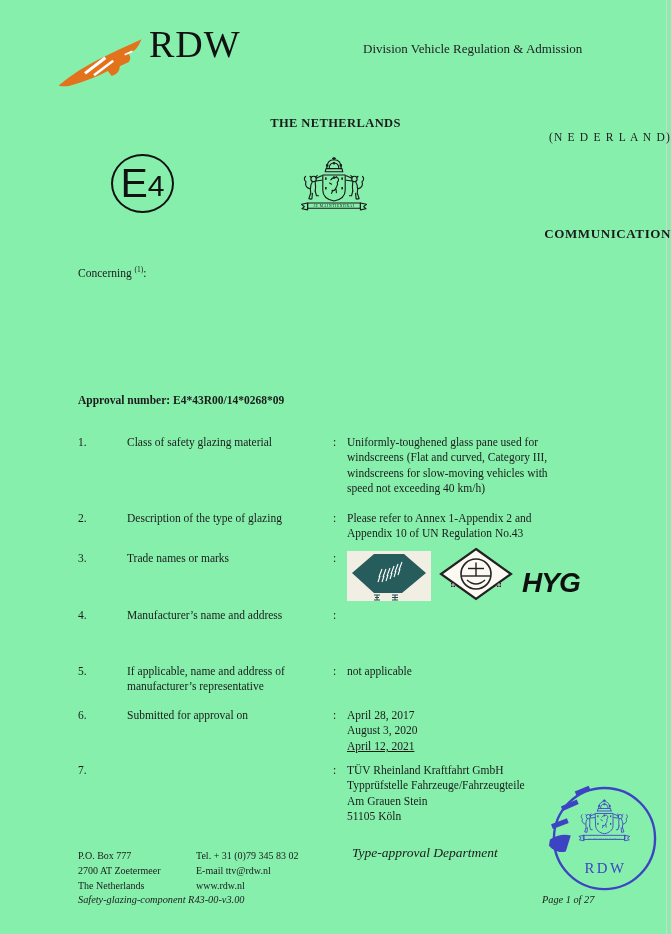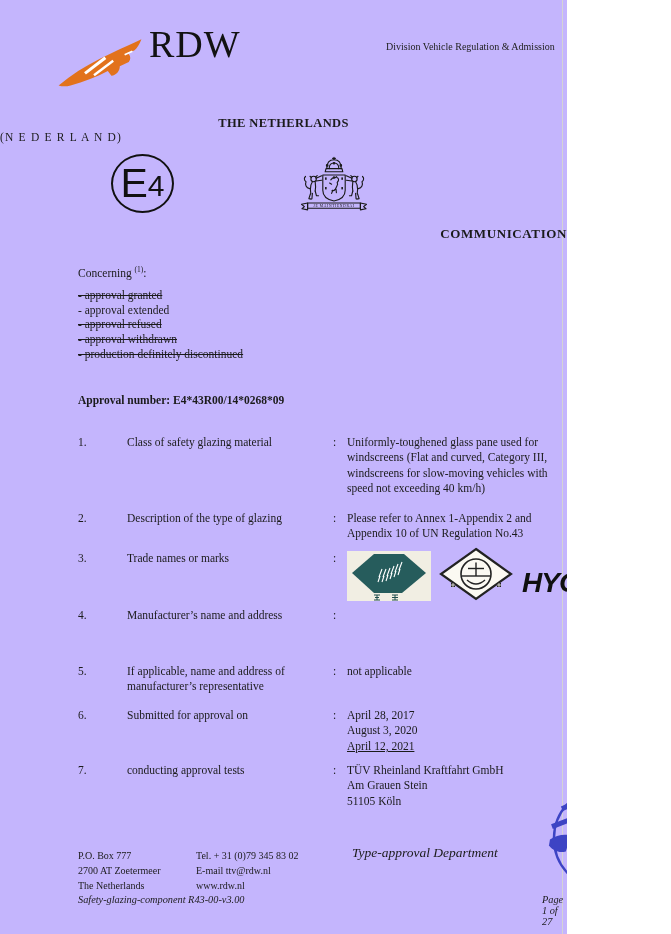--- a/index.html
+++ b/index.html
@@ -1,32 +1,32 @@
 <!DOCTYPE html>
 <html><head>
 <meta charset="utf-8">
 <style>
   * { margin:0; padding:0; box-sizing:border-box; }
   html,body { background:#ffffff; }
   body { width:671px; height:934px; }
   .page {
-    position:relative; width:567px; height:934px; background:#c4b5fd;
+    position:relative; width:671px; height:934px; background:#86efac;
     font-family:"Liberation Serif", serif; color:#1b1b1b; overflow:hidden;
   }
   .abs { position:absolute; }
   .edge-line { position:absolute; top:0; bottom:0; right:4px; width:1px; background:#d4d4d4; }
 
   
   .feather-logo { left:54px; top:35px; width:92px; height:60px; }
   .brand-text { left:149px; top:22px; font-size:38px; letter-spacing:1px; color:#121212; }
-  .division-text { left:363px; top:41px; font-size:10px; color:#222;margin-left:23px; }
+  .division-text { left:363px; top:41px; font-size:13px; color:#222; }
 
   
   .country { left:0; right:0; top:116px; text-align:center; font-weight:bold; font-size:12.5px; letter-spacing:0.4px; }
-  .country-native { left:0; right:0; top:131px; text-align:left; font-size:11.5px; letter-spacing:1.2px; }
+  .country-native { left:0; right:0; top:131px; text-align:right; font-size:11.5px; letter-spacing:1.2px; }
   .e-badge {
     left:111px; top:154px; width:63px; height:59px; border:2.5px solid #111; border-radius:50%;
     display:flex; align-items:center; justify-content:center;
     font-family:"Liberation Sans", sans-serif; color:#111; line-height:1;
   }
   .e-badge .e-letter { font-size:41px; }
   .e-badge .e-number { font-size:30px; margin-top:5px; }
   .coat-main { left:286px; top:155px; width:96px; height:72px; color:#191919; }
   .doc-heading { left:0; right:0; top:226px; text-align:right; font-weight:bold; font-size:13px; letter-spacing:0.6px; }
 
@@ -128,27 +128,20 @@
   <svg class="abs coat-main" viewBox="0 0 120 90">
     <use href="#coat"></use>
   </svg>
 
   <div class="abs doc-heading">COMMUNICATION</div>
 
   <div class="abs concerning-head">
     <span>Concerning</span>
     <sup>(1)</sup><span>:</span>
   </div>
-  <div class="abs options">
-    <div class="struck">- approval granted</div>
-    <div>- approval extended</div>
-    <div class="struck">- approval refused</div>
-    <div class="struck">- approval withdrawn</div>
-    <div class="struck">- production definitely discontinued</div>
-  </div>
   <div class="abs approval-line">Approval number: E4*43R00/14*0268*09</div>
 
   <div class="items">
 
     <div class="item-row" style="top:435px">
       <div>1.</div>
       <div>
           <div>Class of safety glazing material</div>
         </div>
       <div>:</div>
@@ -252,25 +245,25 @@
       <div>
         <div>April 28, 2017</div>
         <div>August 3, 2020</div>
         <div class="underline">April 12, 2021</div>
       </div>
     </div>
 
     <div class="item-row" style="top:763px">
       <div>7.</div>
       <div>
-        <div>conducting approval tests</div>
       </div>
       <div>:</div>
       <div>
         <div>TÜV Rheinland Kraftfahrt GmbH</div>
+        <div>Typprüfstelle Fahrzeuge/Fahrzeugteile</div>
         <div>Am Grauen Stein</div>
         <div>51105 Köln</div>
       </div>
     </div>
   </div>
 
   <div class="abs footer-col footer-address">
     <div>P.O. Box 777</div>
     <div>2700 AT Zoetermeer</div>
     <div>The Netherlands</div>

